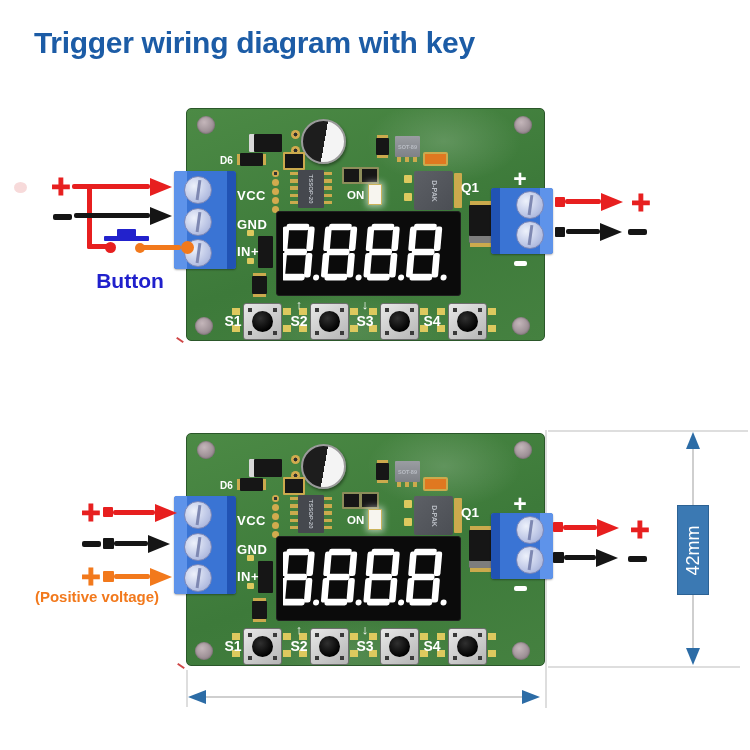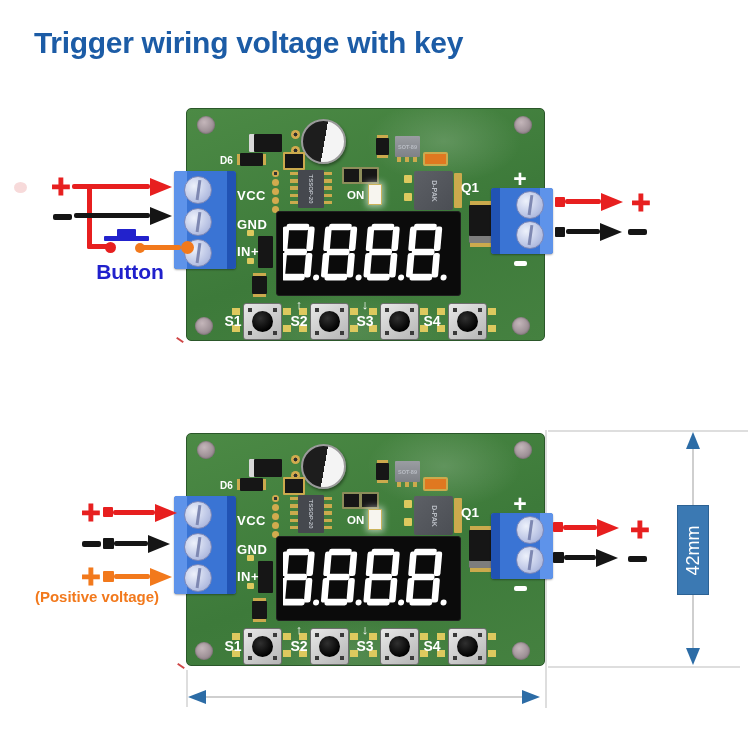--- a/index.html
+++ b/index.html
@@ -111,21 +111,21 @@
 
   .note-orange{position:absolute;color:#f2791c;font-weight:700;font-size:15px;text-align:center;z-index:6;}
   .btn-label{position:absolute;color:#2020cc;font-weight:700;font-size:21px;text-align:center;z-index:6;}
   .artifact{position:absolute;background:#d04848;z-index:4;}
   .smudge{position:absolute;background:rgba(232,150,150,.35);border-radius:50%;z-index:1;}
 </style>
 </head>
 <body>
 
 <div id="canvas">
-  <div id="title">Trigger wiring voltage with key</div>
+  <div id="title">Trigger wiring diagram with key</div>
 
   <div class="ext" style="left:548px;top:430px;width:200px;height:2px"></div>
   <div class="ext" style="left:548px;top:666px;width:192px;height:2px"></div>
   <div class="ext" style="left:545px;top:430px;width:2px;height:278px"></div>
   <div class="ext" style="left:186px;top:670px;width:2px;height:37px"></div>
 
   <div class="dimline" style="left:692px;top:446px;width:2px;height:204px"></div>
   <div class="tri up" style="left:686px;top:432px"></div>
   <div class="tri down" style="left:686px;top:648px"></div>
   <div class="dimlabel" style="left:677px;top:505px;width:30px;height:88px">
@@ -397,21 +397,21 @@
   <div class="wire plain" style="left:87px;top:185px;width:5px;height:64px;color:#e71f1f"></div>
   <div class="wire plain" style="left:87px;top:244px;width:22px;color:#e71f1f"></div>
   <div class="dotc" style="left:105px;top:242px;width:11px;height:11px;background:#e71f1f"></div>
   <div class="btn-bar" style="left:104px;top:236px;width:45px;height:5px"></div>
   <div class="btn-bar" style="left:117px;top:229px;width:19px;height:8px"></div>
   <div class="dotc" style="left:135px;top:243px;width:10px;height:10px;background:#f2791c"></div>
   <div class="wire plain" style="left:141px;top:245px;width:40px;color:#f2791c"></div>
   <div class="dotc" style="left:181px;top:241px;width:13px;height:13px;background:#f2791c"></div>
   <div class="mbar" style="left:53px;top:214px;width:19px"></div>
   <div class="wire" style="left:74px;top:213px;width:76px;color:#151515"></div>
-  <div class="btn-label" style="left:82px;top:260px;width:96px">Button</div>
+  <div class="btn-label" style="left:82px;top:269px;width:96px">Button</div>
 
   <div class="wsq" style="left:555px;top:197px;width:10px;height:10px;background:#e71f1f"></div>
   <div class="wire" style="left:565px;top:199px;width:36px;color:#e71f1f"></div>
   <div class="plus" style="left:625px;top:185px;color:#e71f1f">+</div>
   <div class="wsq" style="left:555px;top:227px;width:10px;height:10px;background:#151515"></div>
   <div class="wire" style="left:566px;top:229px;width:34px;color:#151515"></div>
   <div class="mbar" style="left:628px;top:229px;width:19px"></div>
   <div class="artifact" style="left:176px;top:339px;width:8px;height:2px;transform:rotate(35deg)"></div>
 
   <div class="plus" style="left:75px;top:495px;color:#e71f1f">+</div>

